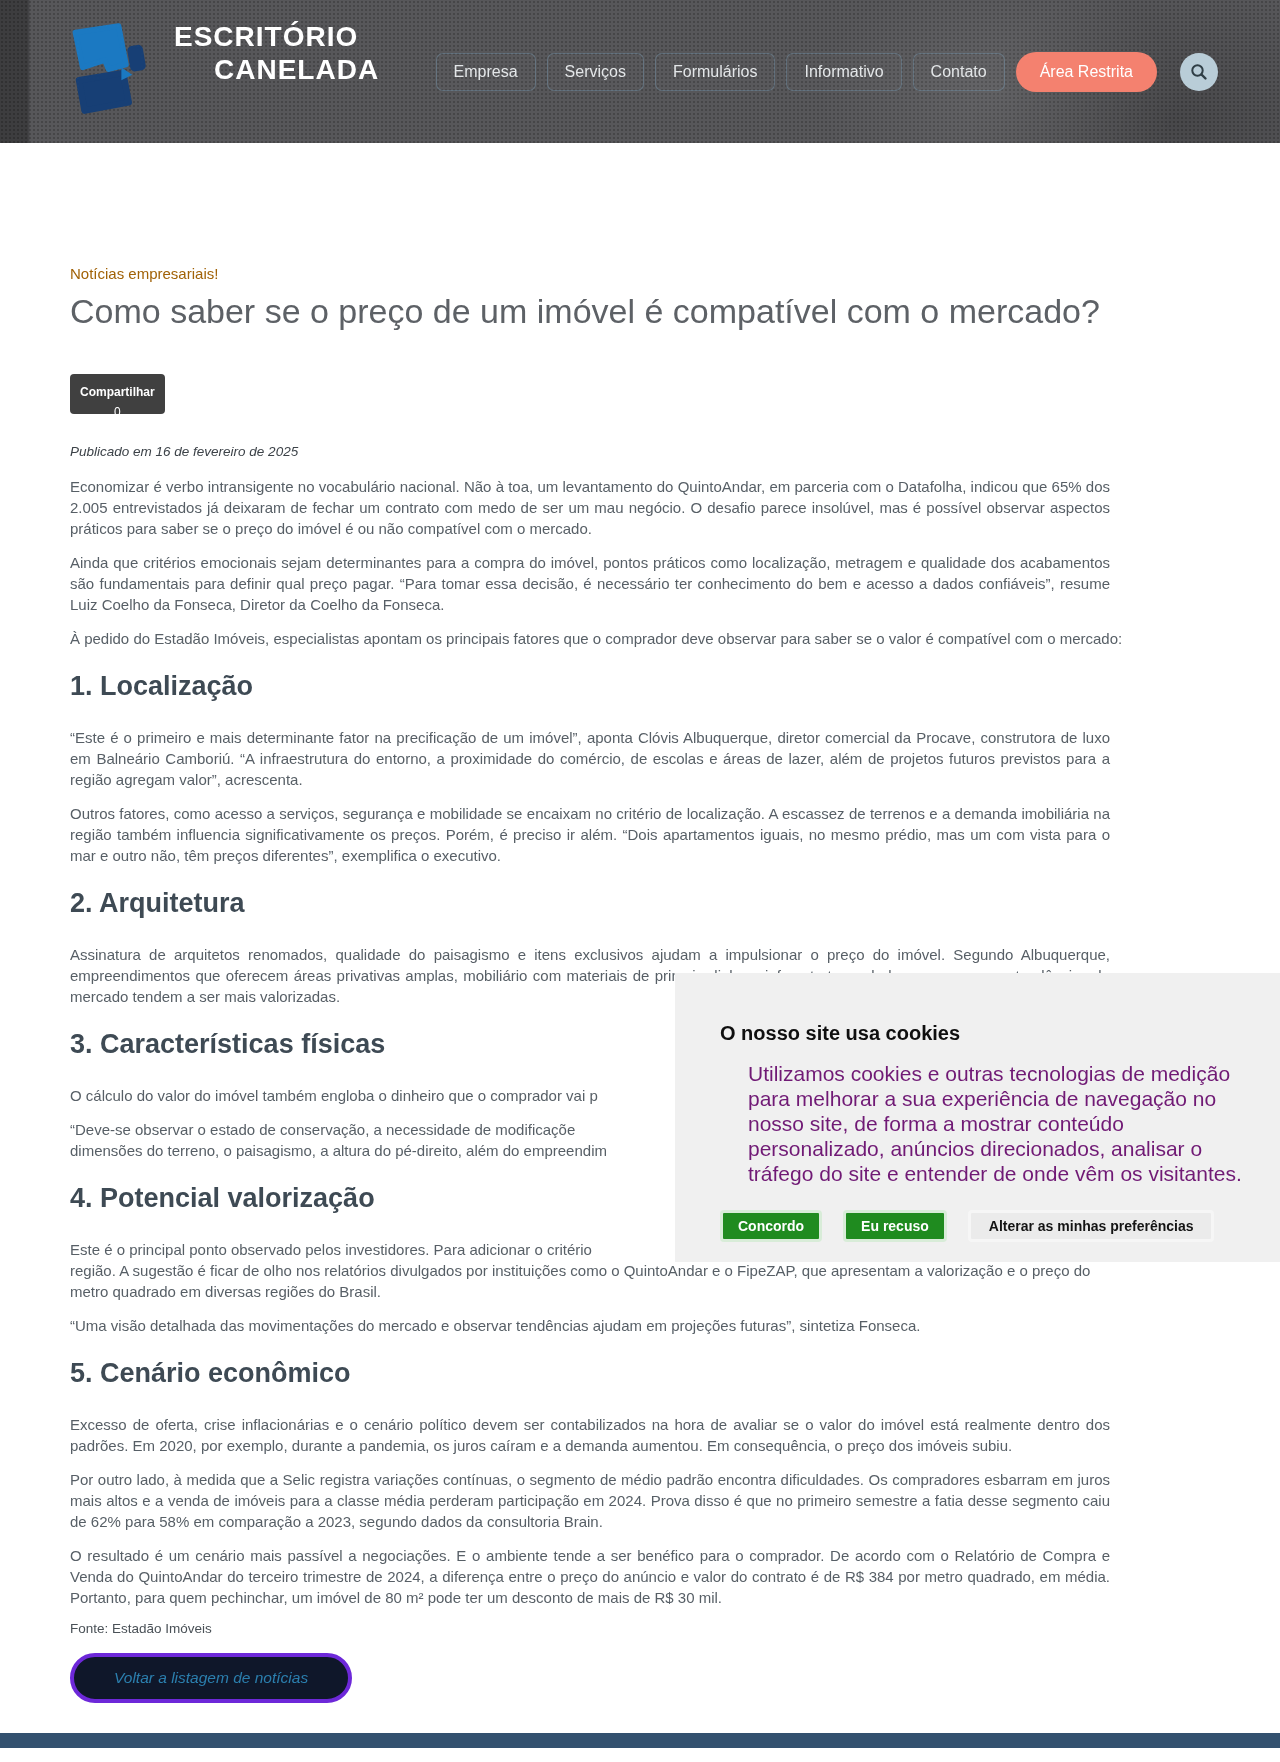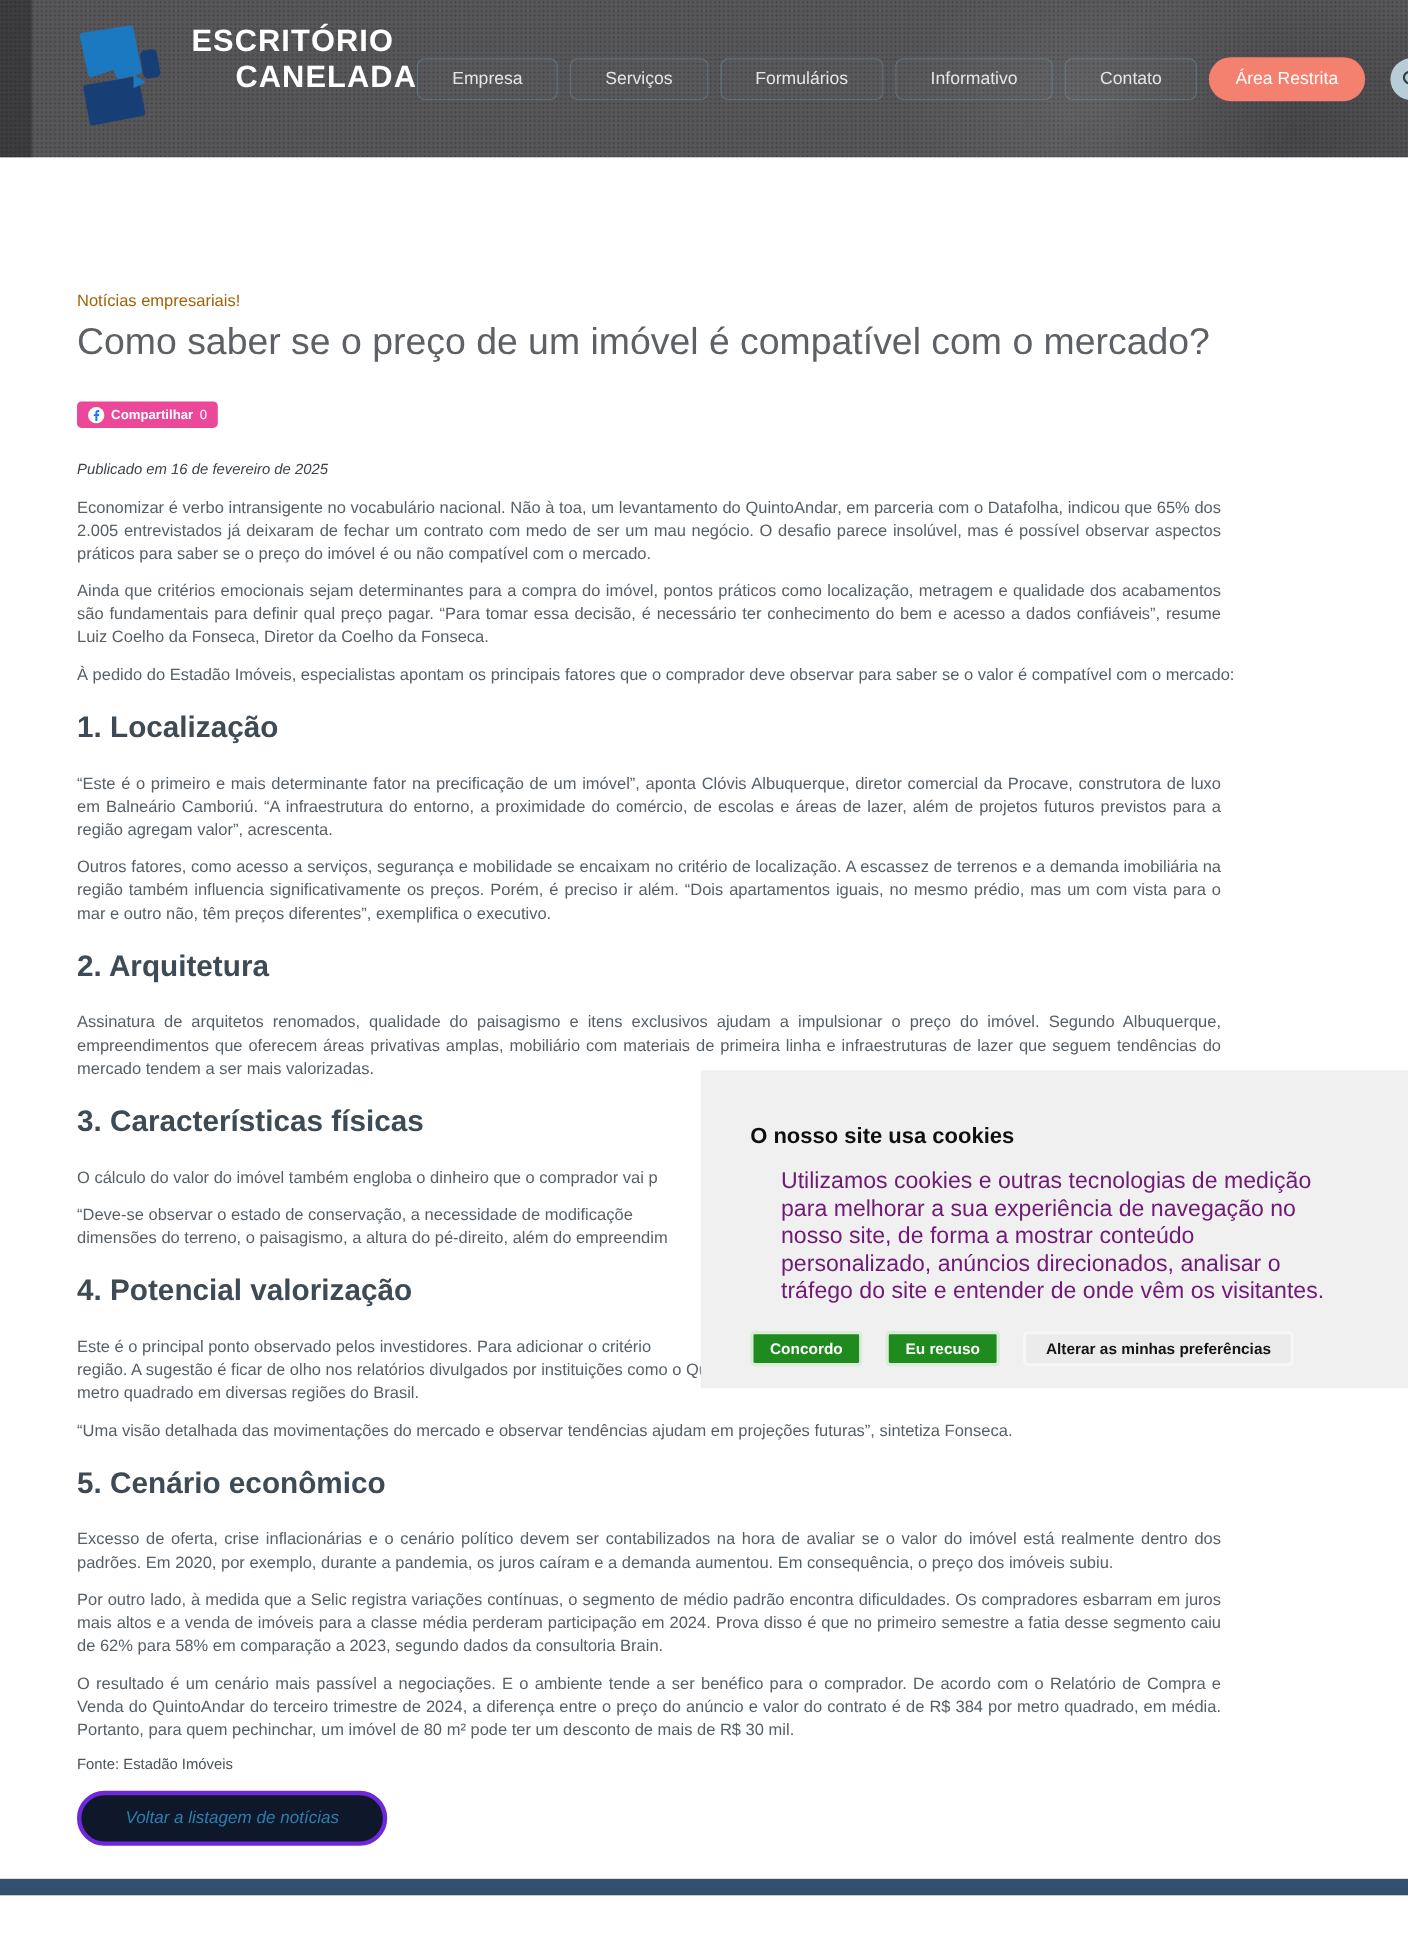--- a/index.html
+++ b/index.html
@@ -21,60 +21,61 @@
     background-size: auto, auto, auto, 4px 4px;
     display: flex; align-items: center; padding: 0 62px 0 68px;
   }
   .logo { display: flex; cursor: pointer; }
   .logo-mark { width: 92px; height: 104px; margin-right: 14px; }
   .logo-text { color: #ffffff; font-weight: bold; font-size: 28px; letter-spacing: 1px; line-height: 33px; }
   .logo-text .l2 { display: block; padding-left: 40px; }
   .nav { margin-left: auto; display: flex; align-items: center; gap: 11px; }
   .nav-link {
     color: #e3e6e8; font-size: 16px; text-decoration: none; cursor: pointer;
-    padding: 9px 31px; border: 1px solid rgba(120,158,184,0.38); border-radius: 7px;
+    padding: 9px 17px; border: 1px solid rgba(120,158,184,0.38); border-radius: 7px;
     background: rgba(255,255,255,0.015); white-space: nowrap;
   }
   .pill {
     background: #f4816f; color: #ffffff; font-size: 16px; cursor: pointer;
     padding: 11px 24px; border-radius: 22px; border: none; white-space: nowrap;
   }
   .search-btn {
     width: 38px; height: 38px; border-radius: 50%; background: #b9cdd8;
     border: none; cursor: pointer; margin-left: 12px;
     display: flex; align-items: center; justify-content: center;
   }
 
   
   .main { padding: 122px 0 0 70px; width: 1110px; }
   .article-col { width: 1040px; }
   .kicker { font-size: 15px; font-weight: normal; color: #a16207; line-height: 18px; }
   .title { font-size: 34px; font-weight: 400; color: #5d6166; line-height: 40px; margin: 8px 0 34px; }
   .share-btn {
     display: inline-flex; align-items: center; gap: 6px;
-    background: #ec4899; color: #fff; border: none; border-radius: 4px;
-    font-size: 12px; font-weight: bold; padding: 5px 10px; height: 24px; cursor: pointer;
+    background: #404040; color: #fff; border: none; border-radius: 4px;
+    font-size: 12px; font-weight: bold; padding: 5px 10px; height: 40px; cursor: pointer;
     margin-bottom: 30px;
+    flex-direction: column;
   }
   .share-count { font-weight: normal; }
   .pubdate { font-style: italic; font-size: 13.5px; color: #3c4248; margin-bottom: 16px; line-height: 16px; }
   .para { font-size: 15px; color: #575f66; line-height: 21px; text-align: justify; margin-bottom: 13px; }
   .para.oneline { white-space: nowrap; text-align: left; }
   .para .line { display: block; text-align: left; }
   .para .line.wide { white-space: nowrap; }
   h2.sec { font-size: 27px; line-height: 30px; color: #3e4a54; font-weight: bold; margin: 22px 0 26px; }
   .source { font-size: 13.5px; color: #4a5157; margin: 8px 0 16px; line-height: 16px; }
   .back-btn {
     display: inline-block; background: #0f172a; border: 4px solid #6d28d9; color: #2b7fae;
     font-size: 15.5px; border-radius: 28px; padding: 12px 40px; cursor: pointer; font-style: italic;
   }
 
   
   .cookie {
-    position: absolute; left: 637px; right: 0; top: 973px; height: 289px;
+    position: absolute; left: 675px; right: 0; top: 973px; height: 289px;
     background: #f0f0f0; padding: 48px 0 0 45px; z-index: 10;
   }
   .cookie-title { font-size: 20px; line-height: 24px; font-weight: bold; color: #0f0f0f; margin-bottom: 16px; }
   .cookie-body { width: 505px; font-size: 21px; line-height: 25px; color: #701a75; margin-left: 28px; }
   .cookie-btns { margin-top: 24px; display: flex; gap: 21px; }
   .btn-green {
     background: #1f8b1f; color: #ffffff; font-size: 14px; font-weight: bold;
     border: 3px solid #d8ecd8; border-radius: 4px; padding: 5px 15px; cursor: pointer;
   }
   .btn-gray {

